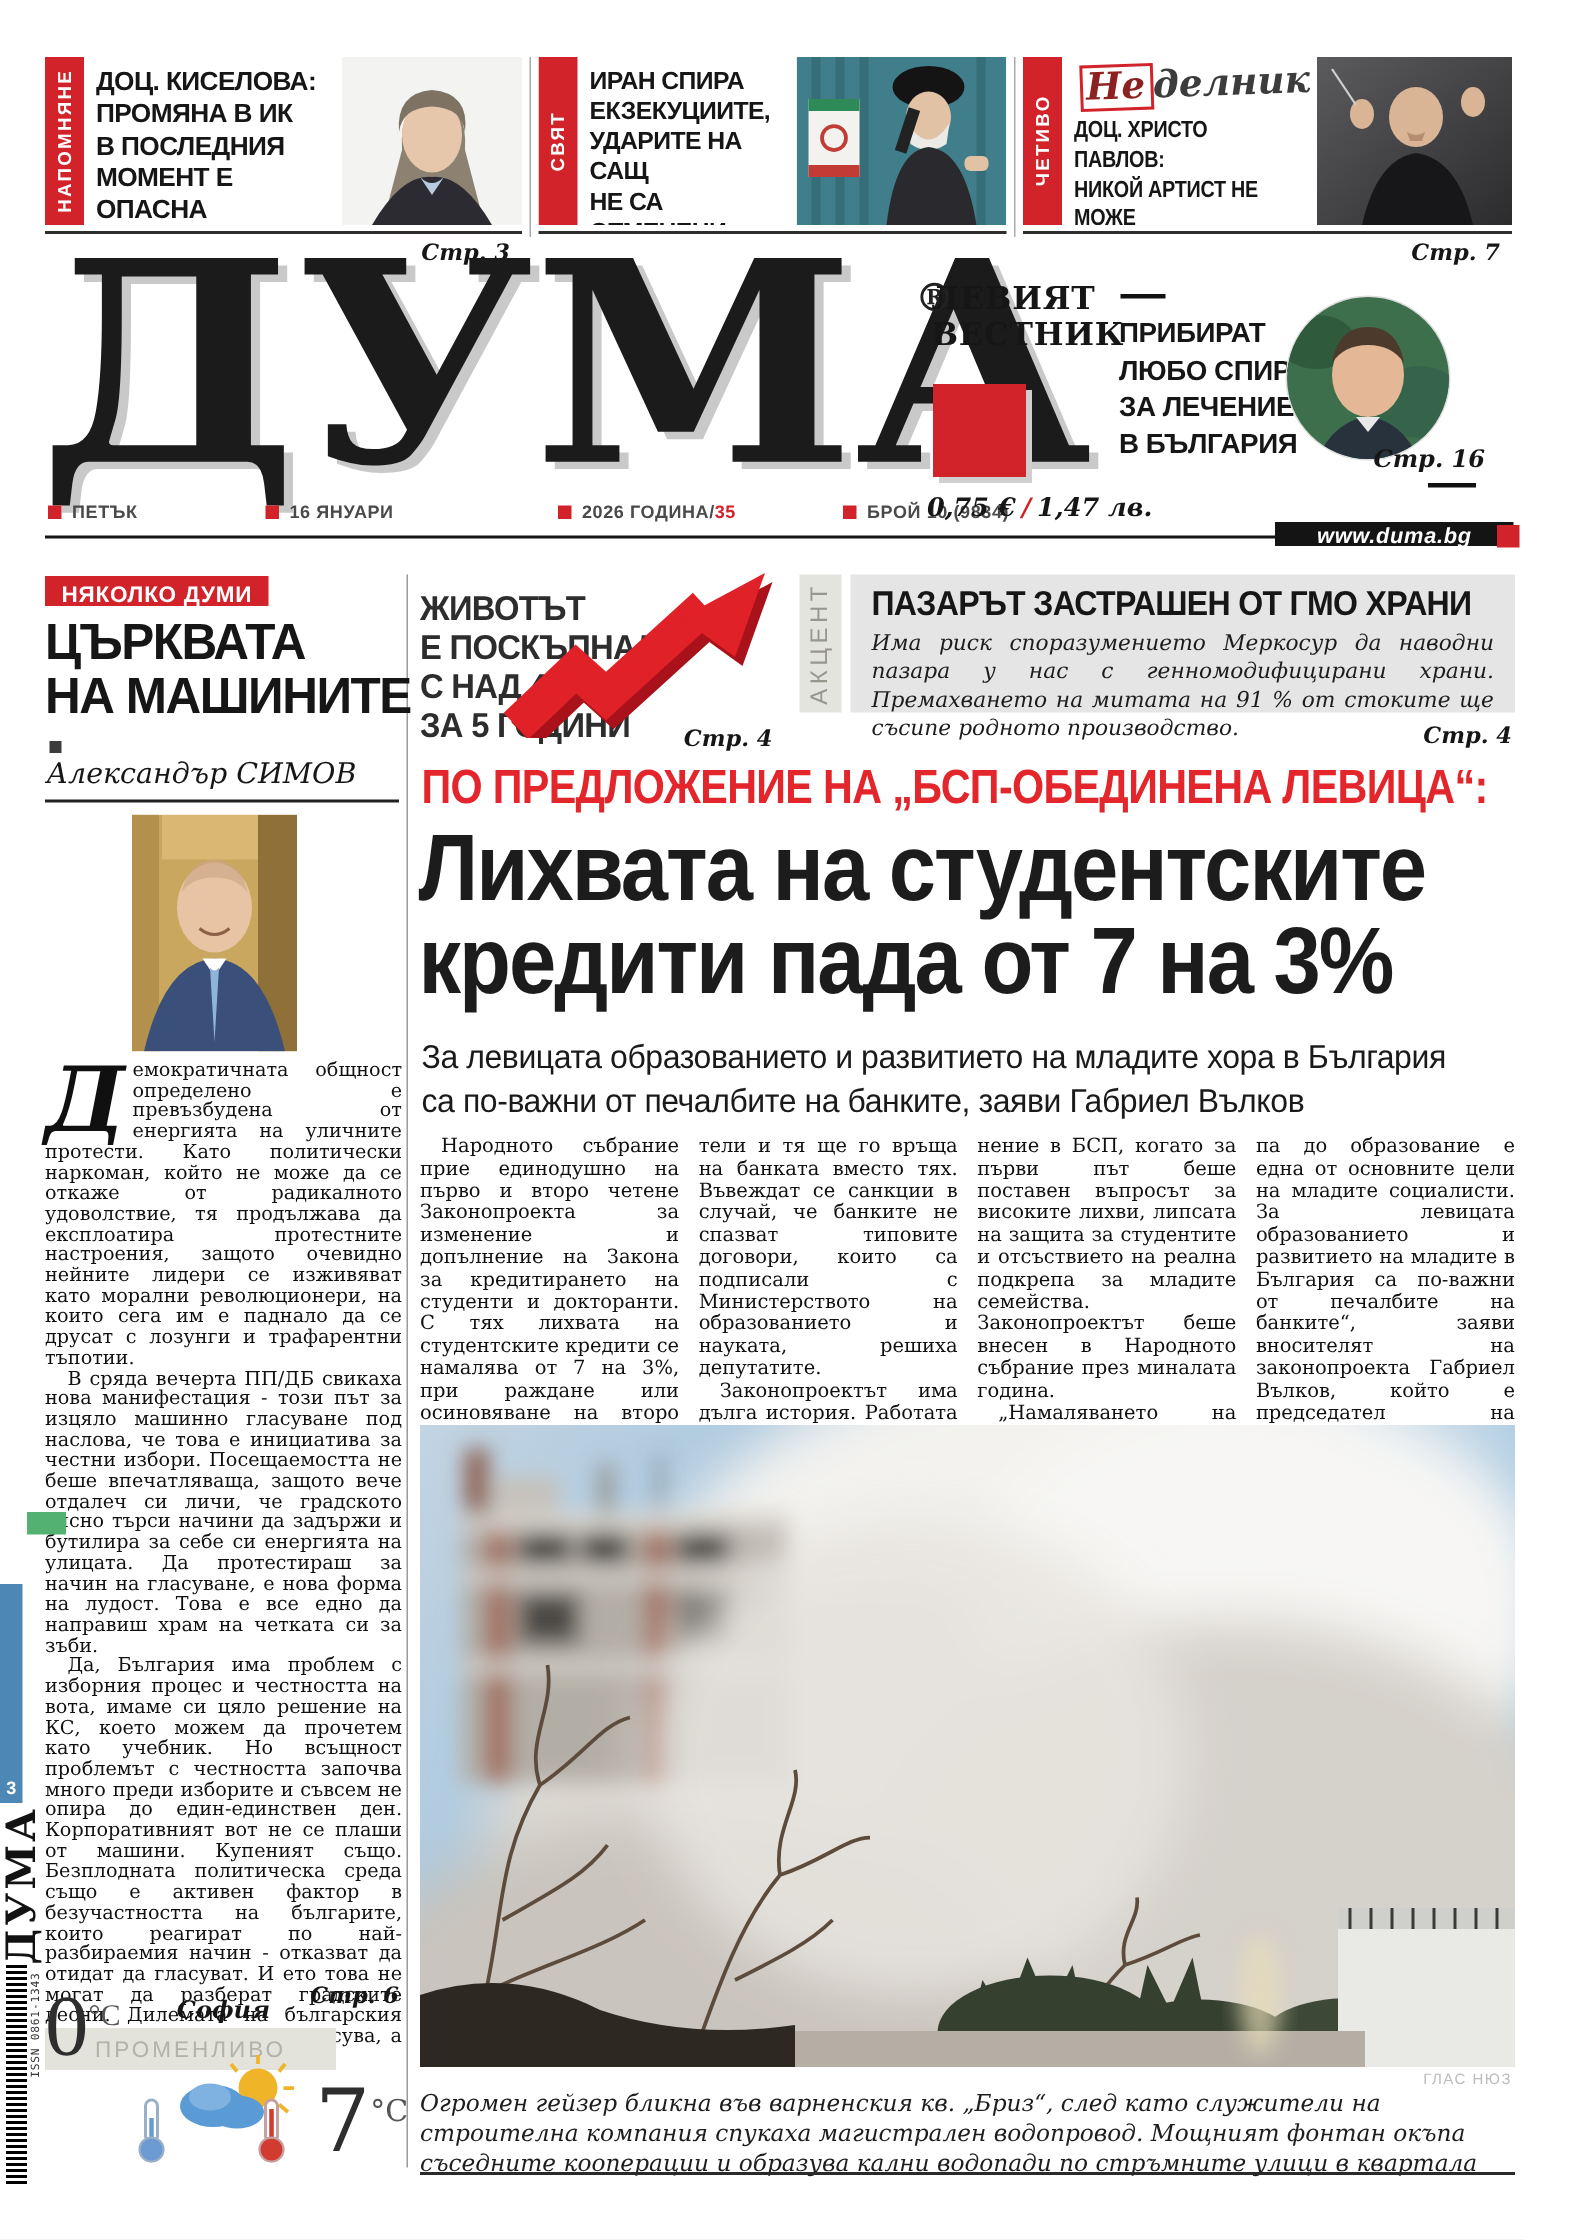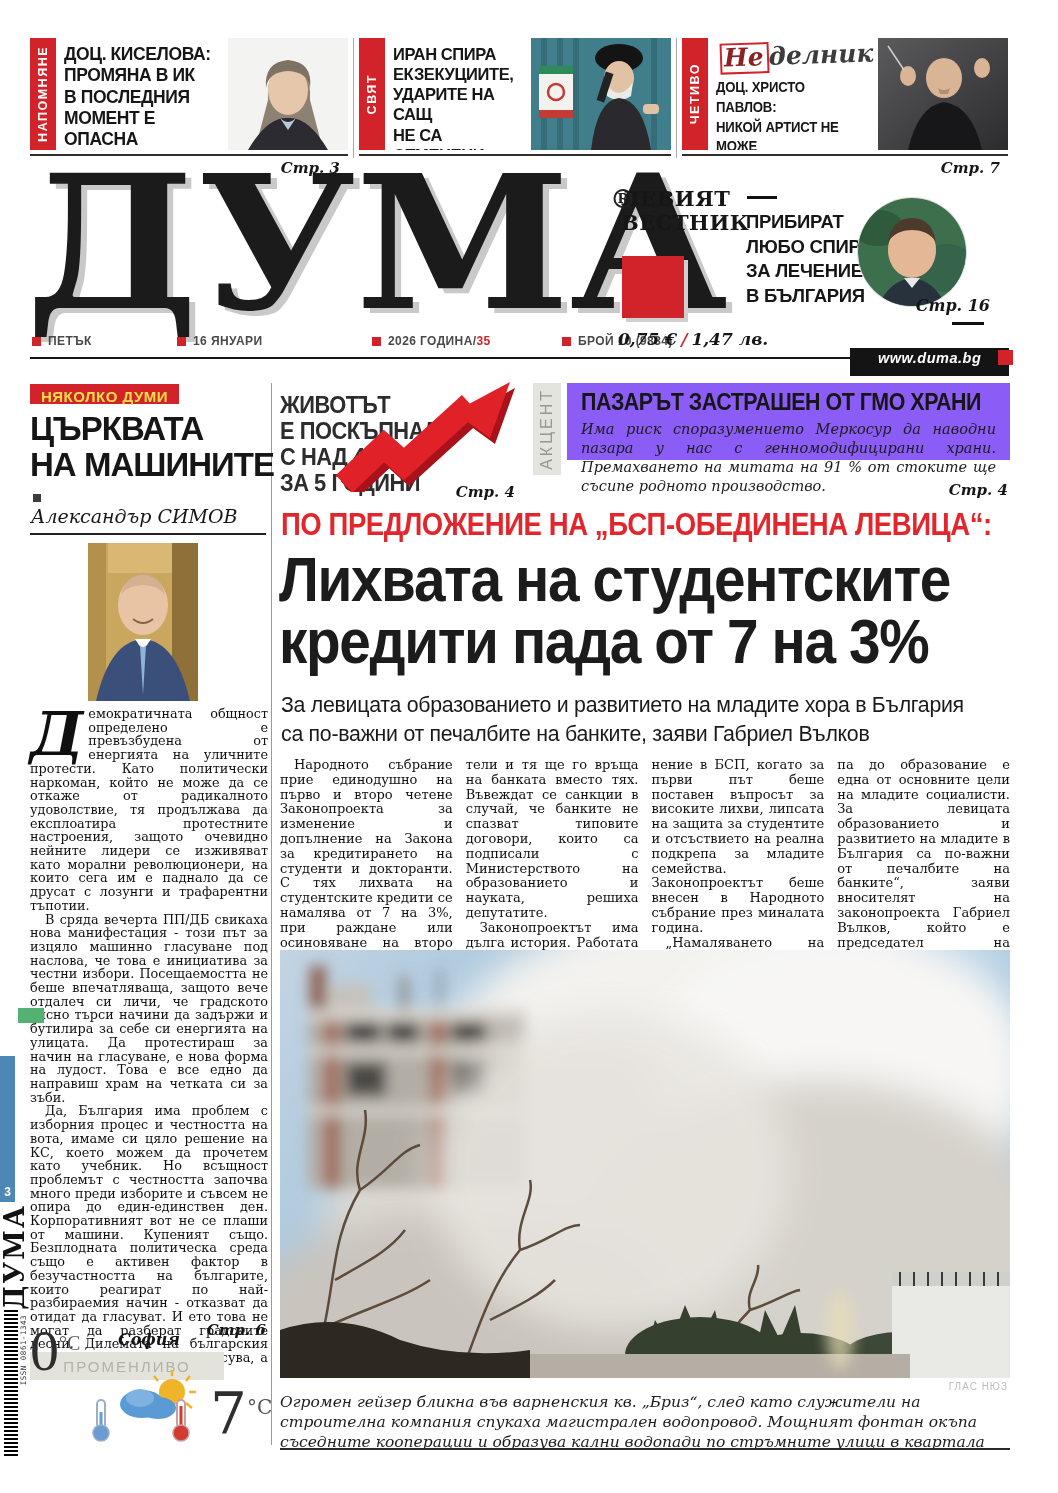--- a/index.html
+++ b/index.html
@@ -39,26 +39,26 @@
   .promo-page { position:absolute; left:900px; top:296px; width:90px; text-align:right; font:italic 700 16px "DejaVu Serif",serif; }
   .promo-dash2 { position:absolute; left:952px; top:322px; width:32px; height:3px; background:#111; }
   .dateline { position:absolute; left:32px; top:335px; display:flex; font:700 12px/1 "Liberation Sans",sans-serif; color:#4a4a4a; letter-spacing:0.4px; align-items:center; }
   .dl-item { display:flex; align-items:center; }
   .dl1 { width:145px; } .dl2 { width:195px; } .dl3 { width:190px; }
   .sq { width:9px; height:9px; background:var(--red); display:inline-block; margin-right:7px; flex:none; }
   .year-red { color:var(--red); }
   .price { position:absolute; left:618px; top:329px; font:italic 700 17px "DejaVu Serif",serif; }
   .price .sep { color:var(--red); padding:0 4px; }
   .mast-rule { position:absolute; left:30px; top:357px; width:980px; height:2px; background:#151515; }
-  .site-box { position:absolute; left:850px; top:348px; height:28px; background:#141414; color:#fff; font:italic 700 14.5px/20px "Liberation Sans",sans-serif; padding:0 28px; letter-spacing:0.5px; }
+  .site-box { position:absolute; left:850px; top:348px; height:16px; background:#141414; color:#fff; font:italic 700 14.5px/20px "Liberation Sans",sans-serif; padding:0 28px; letter-spacing:0.5px; }
   .site-sq { position:absolute; left:998px; top:350px; width:15px; height:15px; background:var(--red); }
 
   
   .divider-v { position:absolute; left:271px; top:383px; width:1px; height:1062px; background:#9a9a9a; }
-  .op-label { position:absolute; left:30px; top:384px; background:var(--red); color:#fde047; font:700 15px/1 "Liberation Sans",sans-serif; padding:5px 11px 0; letter-spacing:0.5px; }
+  .op-label { position:absolute; left:30px; top:384px; background:var(--red); color:#ffffff; font:700 15px/1 "Liberation Sans",sans-serif; padding:5px 11px 0; letter-spacing:0.5px; }
   .op-title { position:absolute; left:30px; top:411px; font:700 34px/1.05 "Liberation Sans",sans-serif; letter-spacing:-1px; white-space:pre-line; transform:scaleX(0.97); transform-origin:left top; }
   .op-bullet { position:absolute; left:33px; top:494px; width:8px; height:8px; background:#3c3c3c; }
   .op-author { position:absolute; left:31px; top:505px; font:italic 400 19px "DejaVu Serif",serif; }
   .op-rule { position:absolute; left:30px; top:533px; width:236px; height:2px; background:#222; }
   .op-photo { position:absolute; left:88px; top:543px; width:110px; height:158px; overflow:hidden; }
   .op-text { position:absolute; left:30px; top:707px; width:238px; font:400 12.8px/13.7px "DejaVu Serif",serif; text-align:justify; color:#101010; }
   .op-text p { margin:0; }
   .op-text p.ind { text-indent:15px; }
   .drop { float:left; font:italic 700 60px/48px "DejaVu Serif",serif; padding:3px 5px 0 0; }
   .op-page { position:absolute; left:30px; top:1298px; width:236px; text-align:right; font:italic 700 15px "DejaVu Serif",serif;margin-top:23px; }
@@ -81,21 +81,21 @@
   .barcode { position:absolute; left:4px; top:1310px; width:14px; height:146px;
              background:repeating-linear-gradient(180deg,#000 0 2px,#fff 2px 4px); }
   .issn { position:absolute; left:19px; top:1315px; writing-mode:vertical-rl; transform:rotate(180deg); font:400 7.5px "DejaVu Sans Mono",monospace; color:#333; letter-spacing:0.5px; }
 
   
   .promo41-title { position:absolute; left:280px; top:392px; font:700 23px/1.13 "Liberation Sans",sans-serif; color:#2d2d2d; letter-spacing:-0.5px; white-space:pre-line; transform:scaleX(0.95); transform-origin:left top; }
   .arrow41 { position:absolute; left:332px; top:380px; }
   .promo41-page { position:absolute; left:445px; top:483px; width:70px; text-align:right; font:italic 700 15px "DejaVu Serif",serif; }
   .akcent { position:absolute; left:533px; top:383px; width:28px; height:92px; background:#e4e4de; display:flex; align-items:center; justify-content:center; }
   .akcent span { writing-mode:vertical-rl; transform:rotate(180deg); color:#97978d; font:400 16px "Liberation Sans",sans-serif; letter-spacing:3px; }
-  .gmo { position:absolute; left:567px; top:383px; width:443px; height:77px; background:#8b5cf6; padding:8px 14px; box-sizing:border-box; }
+  .gmo { position:absolute; left:567px; top:383px; width:443px; height:92px; background:#e5e5e5; padding:8px 14px; box-sizing:border-box; }
   .gmo-title { font:700 23px/1 "Liberation Sans",sans-serif; letter-spacing:-0.5px; transform:scaleX(0.93); transform-origin:left top; white-space:nowrap; }
   .gmo-text { margin-top:6px; font:italic 400 14.5px/1.3 "DejaVu Serif",serif; text-align:justify; color:#1c1c1c; }
   .gmo-page { position:absolute; left:900px; top:481px; width:108px; text-align:right; font:italic 700 15px "DejaVu Serif",serif; }
   .kicker { position:absolute; left:281px; top:508px; font:700 32px/1 "Liberation Sans",sans-serif; color:#e2262c; letter-spacing:-0.5px; transform:scaleX(0.86); transform-origin:left top; white-space:nowrap; }
   .headline { position:absolute; left:279px; top:548px; font:700 63px/0.99 "Liberation Sans",sans-serif; color:#1c1c1c; letter-spacing:-1.5px; transform:scaleX(0.9); transform-origin:left top; white-space:pre-line; }
   .subhead { position:absolute; left:281px; top:690px; font:400 22px/1.32 "Liberation Sans",sans-serif; color:#1a1a1a; letter-spacing:-0.3px; white-space:pre-line; transform:scaleX(0.97); transform-origin:left top; }
   .body-cols { position:absolute; left:280px; top:758px; width:730px; display:flex; gap:13px; font:400 13px/14.8px "DejaVu Serif",serif; text-align:justify; color:#101010; }
   .col { flex:1; min-width:0; }
   .col p { margin:0; }
   .col p.ind { text-indent:14px; }

